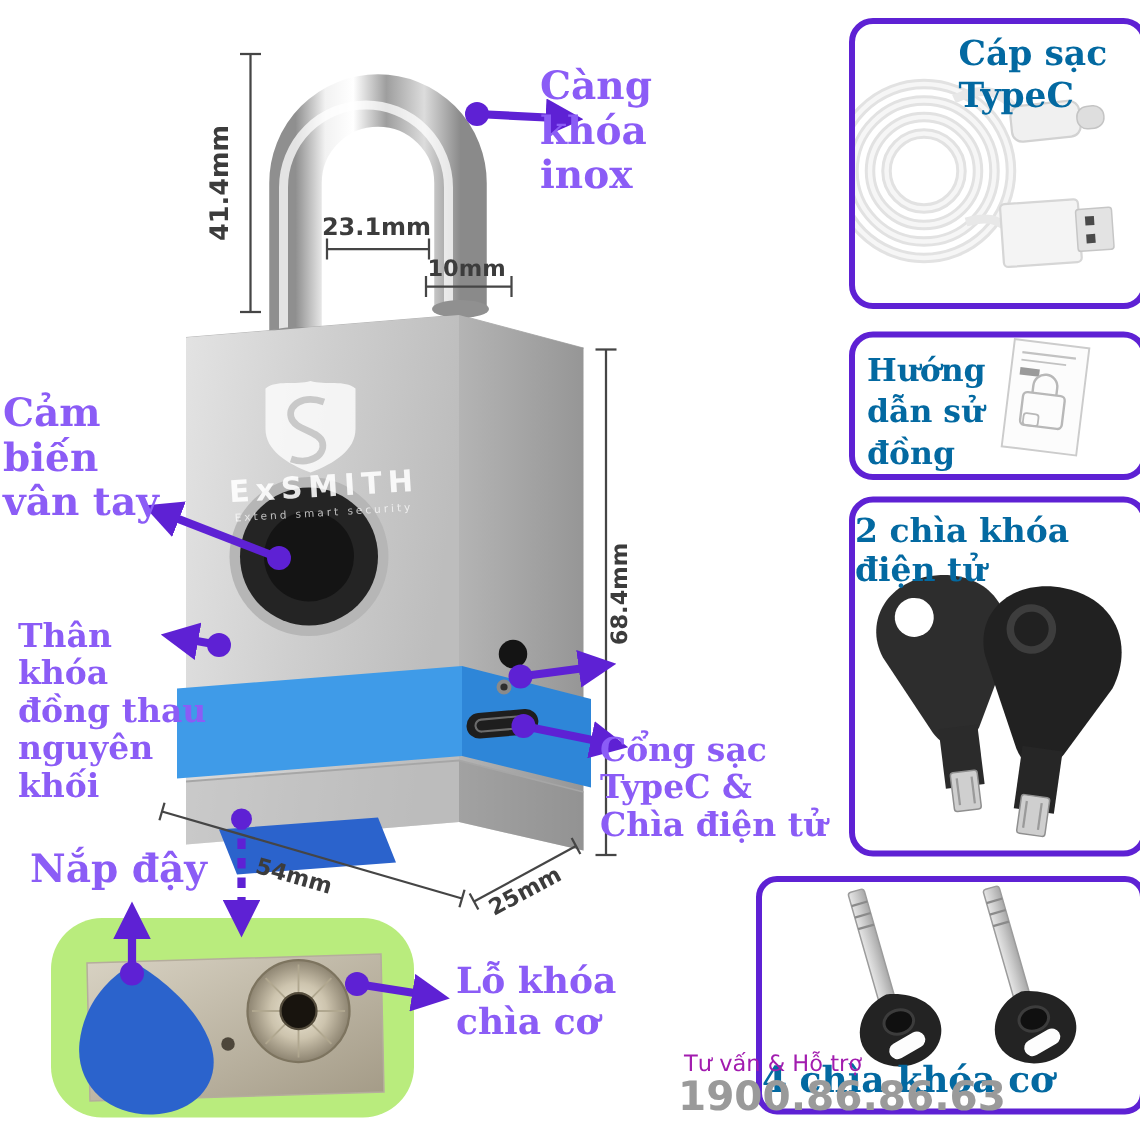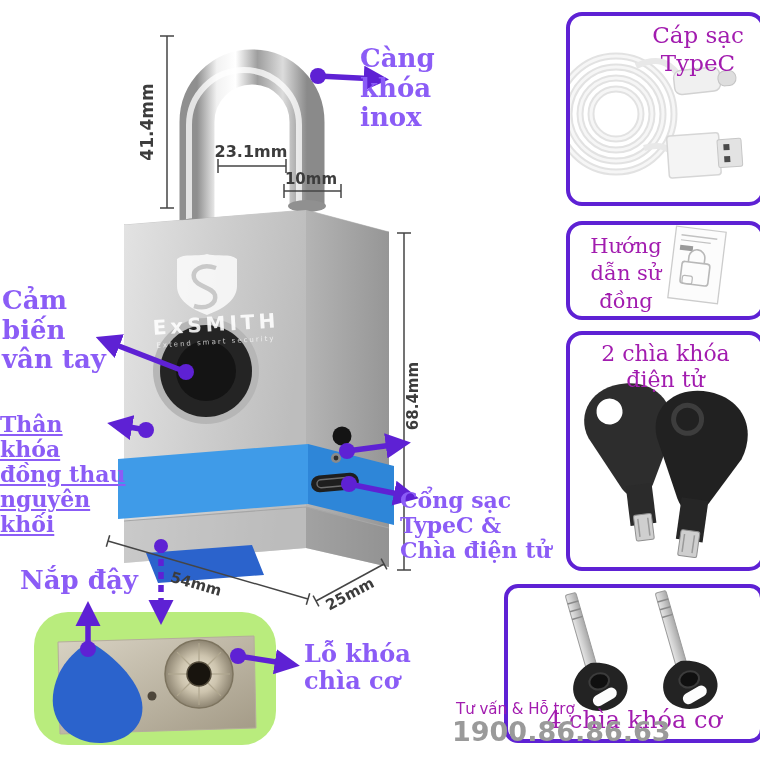--- a/index.html
+++ b/index.html
@@ -4,22 +4,22 @@
 <style>
   html,body{margin:0;padding:0;background:#fff;}
   #canvas{position:relative;width:760px;height:760px;background:#ffffff;overflow:hidden;
           font-family:"DejaVu Serif","Liberation Serif",serif;}
   .abs{position:absolute;left:0;top:0;}
   .callout{position:absolute;white-space:pre-line;color:#8b5cf6;
            font-weight:bold;line-height:1.14;z-index:7;}
   .dim{position:absolute;white-space:nowrap;color:#3c3c3c;font-weight:600;z-index:7;
        font-family:"DejaVu Sans","Liberation Sans",sans-serif;}
   .pbox{position:absolute;background:#ffffff;border:4px solid #5e21d4;border-radius:16px;z-index:2;}
-  .box-title{position:absolute;white-space:pre-line;text-align:center;color:#a21caf;
-             font-weight:normal;line-height:1.2;z-index:3;}
+  .box-title{position:absolute;white-space:pre-line;color:#0369a1;
+             font-weight:bold;line-height:1.2;z-index:3;}
   .brandtxt{position:absolute;text-align:center;z-index:4;
             font-family:"DejaVu Sans","Liberation Sans",sans-serif;}
   #footer-site{position:absolute;left:136px;top:700px;font-size:41px;font-weight:bold;
                color:#a6c8e8;letter-spacing:1px;z-index:5;
                font-family:"DejaVu Sans","Liberation Sans",sans-serif;}
   #footer-support{position:absolute;left:456px;top:700px;font-size:15px;color:#a21caf;z-index:5;
                font-family:"DejaVu Sans","Liberation Sans",sans-serif;}
   #footer-hotline{position:absolute;left:452px;top:716px;font-size:27px;color:#9a9a9a;z-index:5;
                font-family:"DejaVu Sans","Liberation Sans",sans-serif;font-weight:bold;}
   #green-panel{position:absolute;left:34px;top:612px;width:242px;height:133px;
@@ -230,23 +230,23 @@
         <path d="M1,72 C-22,76 -32,100 -16,114 C0,128 26,122 30,104 C33,90 22,76 1,72 Z" fill="#232323"></path>
         <rect x="-8" y="103" width="26" height="11" rx="5.5" fill="#fdfdfd" transform="rotate(-14 5 108)"></rect>
         <ellipse cx="4" cy="92" rx="10" ry="8" fill="#101010" stroke="#3c3c3c" stroke-width="2"></ellipse>
       </g>
     </svg>
     <div class="box-title" style="left:0;bottom:4px;width:100%;font-size:24px;">4 chìa khóa cơ</div>
   </div>
 
   <div class="callout" style="left:360px;top:44px;width:152px;font-size:26px;">Càng khóa
 inox</div>
-  <div class="callout" style="left:2px;top:262px;width:132px;font-size:26px;margin-top:24px;">Cảm biến
+  <div class="callout" style="left:2px;top:262px;width:132px;font-size:26px;">Cảm biến
 vân tay</div>
-  <div class="callout" style="left:0px;top:412px;width:126px;font-size:22px;text-decoration:underline;">Thân khóa
+  <div class="callout" style="left:12px;top:412px;width:126px;font-size:22px;">Thân khóa
 đồng thau
 nguyên
 khối</div>
   <div class="callout" style="left:400px;top:488px;width:175px;font-size:22px;">Cổng sạc
 TypeC &amp;
 Chìa điện tử</div>
   <div class="callout" style="left:20px;top:566px;width:134px;font-size:26px;">Nắp đậy</div>
   <div class="callout" style="left:304px;top:640px;width:118px;font-size:24px;">Lỗ khóa
 chìa cơ</div>
 

